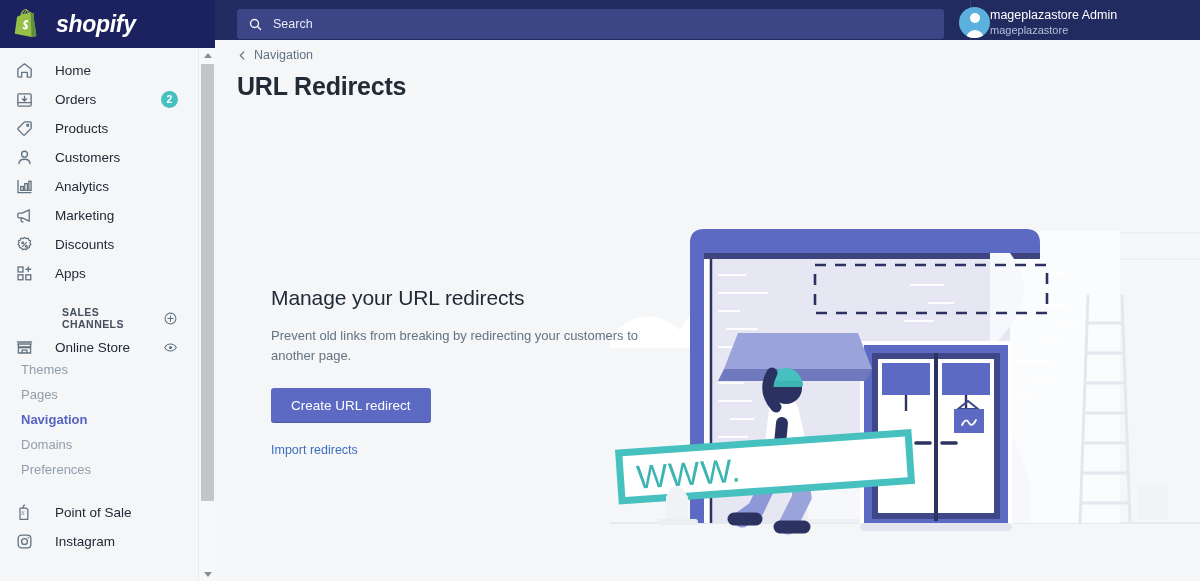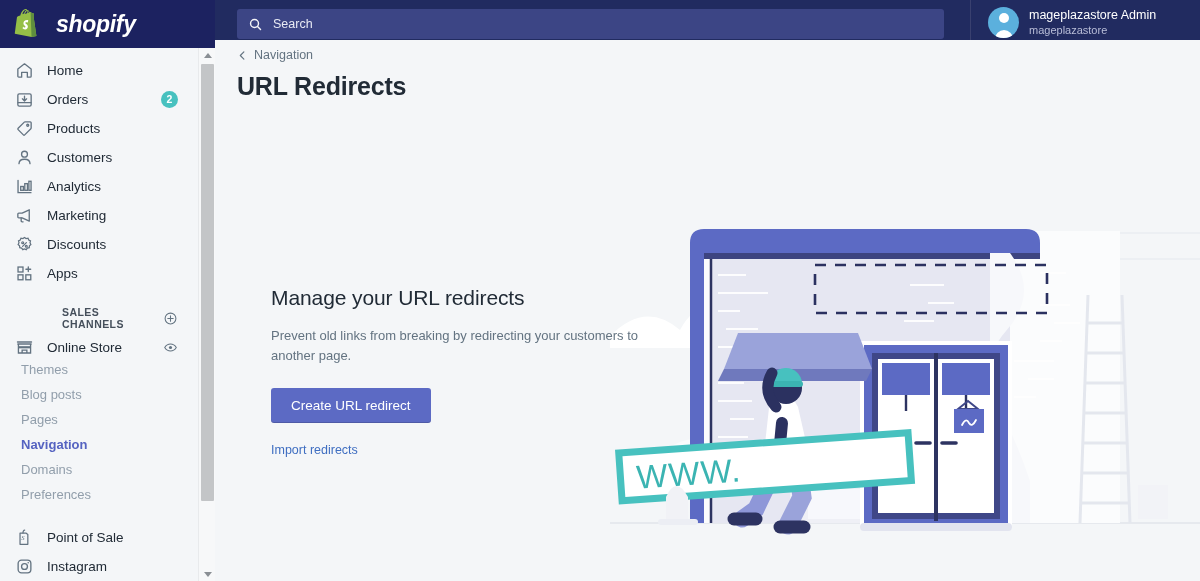--- a/index.html
+++ b/index.html
@@ -37,21 +37,21 @@
     display: flex; align-items: center;
     height: 28px; padding-left: 14px; margin-bottom: 1px;
     cursor: pointer; position: relative;
   }
   .nav-item .ico {
     width: 20px; height: 20px; flex: 0 0 20px;
     display: flex; align-items: center; justify-content: center;
     color: #637381;
   }
   .nav-item .lbl {
-    margin-left: 13px; font-size: 13.5px; color: #212b36;
+    margin-left: 21px; font-size: 13.5px; color: #212b36;
   }
   .nav-badge {
     position: absolute; right: 20px;
     width: 17px; height: 17px; border-radius: 50%;
     background: #47c1bf; color: #fff;
     font-size: 10.5px; font-weight: bold;
     display: flex; align-items: center; justify-content: center;
   }
   .section-head {
     display: flex; align-items: center; justify-content: space-between;
@@ -106,22 +106,22 @@
     display: flex; align-items: center; padding-left: 11px;
     cursor: text;
   }
   .search-box .mag { color: #ffffff; display: flex; opacity: 0.95; }
   .search-ph { margin-left: 10px; font-size: 12.5px; color: #e8eaf4; }
   .topbar-div {
     position: absolute; left: 755px; top: 0; width: 1px; height: 48px;
     background: #39406f;
   }
   .acct {
-    position: absolute; left: 773px; top: 7px;
-    display: flex; align-items: center; gap: 10px; cursor: pointer;
+    position: absolute; left: 744px; top: 7px;
+    display: flex; align-items: center; cursor: pointer;
   }
   .avatar {
     width: 31px; height: 31px; border-radius: 50%;
     background: #5bb0dd; position: relative; overflow: hidden;
     flex: 0 0 31px;
   }
   .avatar .head {
     position: absolute; left: 50%; top: 6px; transform: translateX(-50%);
     width: 10px; height: 10px; border-radius: 50%; background: #fff;
   }
@@ -302,23 +302,20 @@
           <span class="eye-ico">
             <svg width="15" height="15" viewBox="0 0 20 20" fill="none" stroke="currentColor" stroke-width="1.4">
               <path d="M2.3 10S5.2 5.3 10 5.3 17.7 10 17.7 10 14.8 14.7 10 14.7 2.3 10 2.3 10z"></path>
               <circle cx="10" cy="10" r="2.1" fill="currentColor" stroke="none"></circle>
             </svg>
           </span>
         </div>
 
         <div class="sub-item">
           <span>Themes</span>
-        </div>
-        <div class="sub-item">
-          <span>Blog posts</span>
         </div>
         <div class="sub-item">
           <span>Pages</span>
         </div>
         <div class="sub-item active">
           <span>Navigation</span>
         </div>
         <div class="sub-item">
           <span>Domains</span>
         </div>

